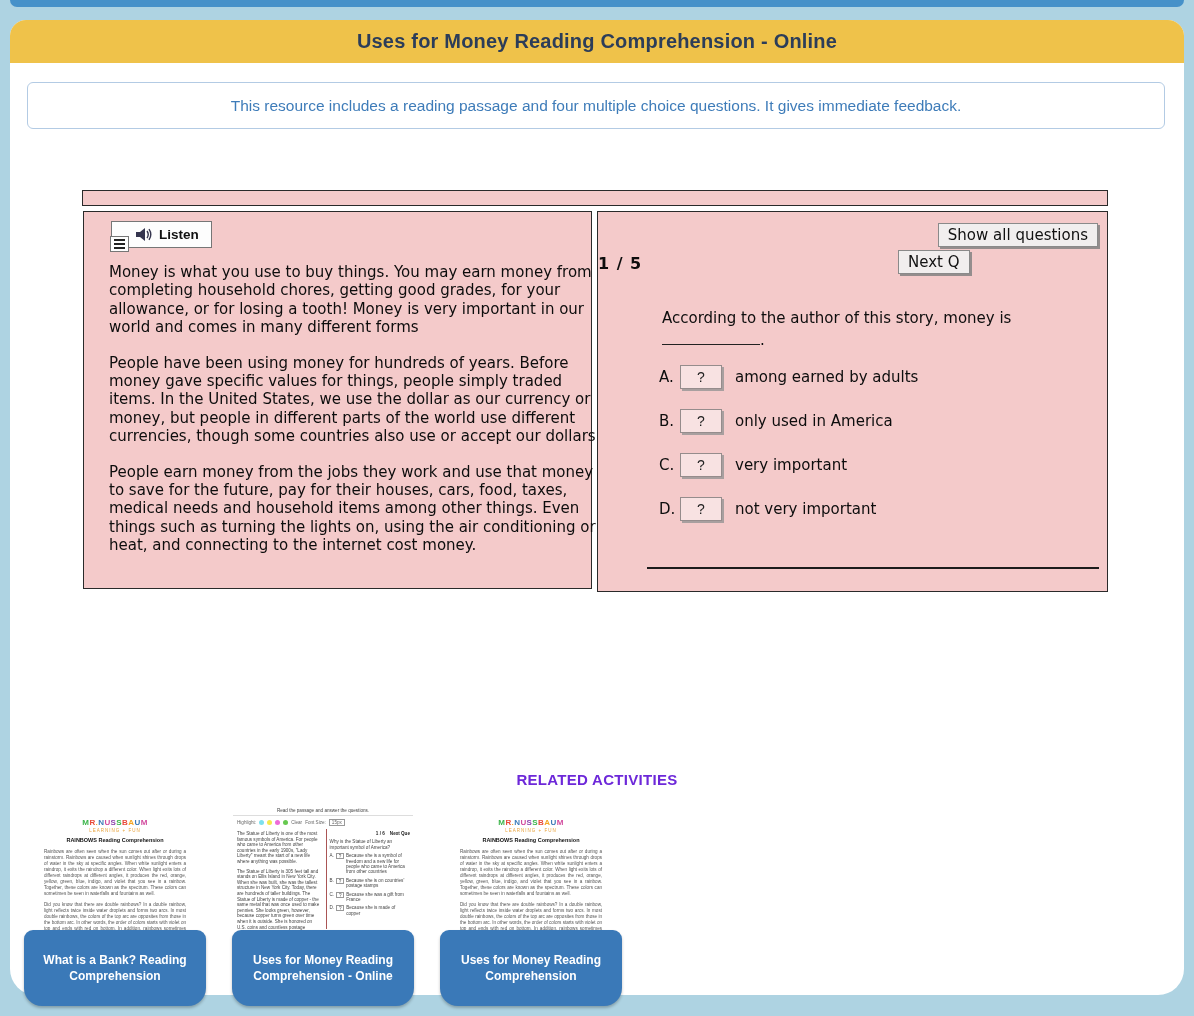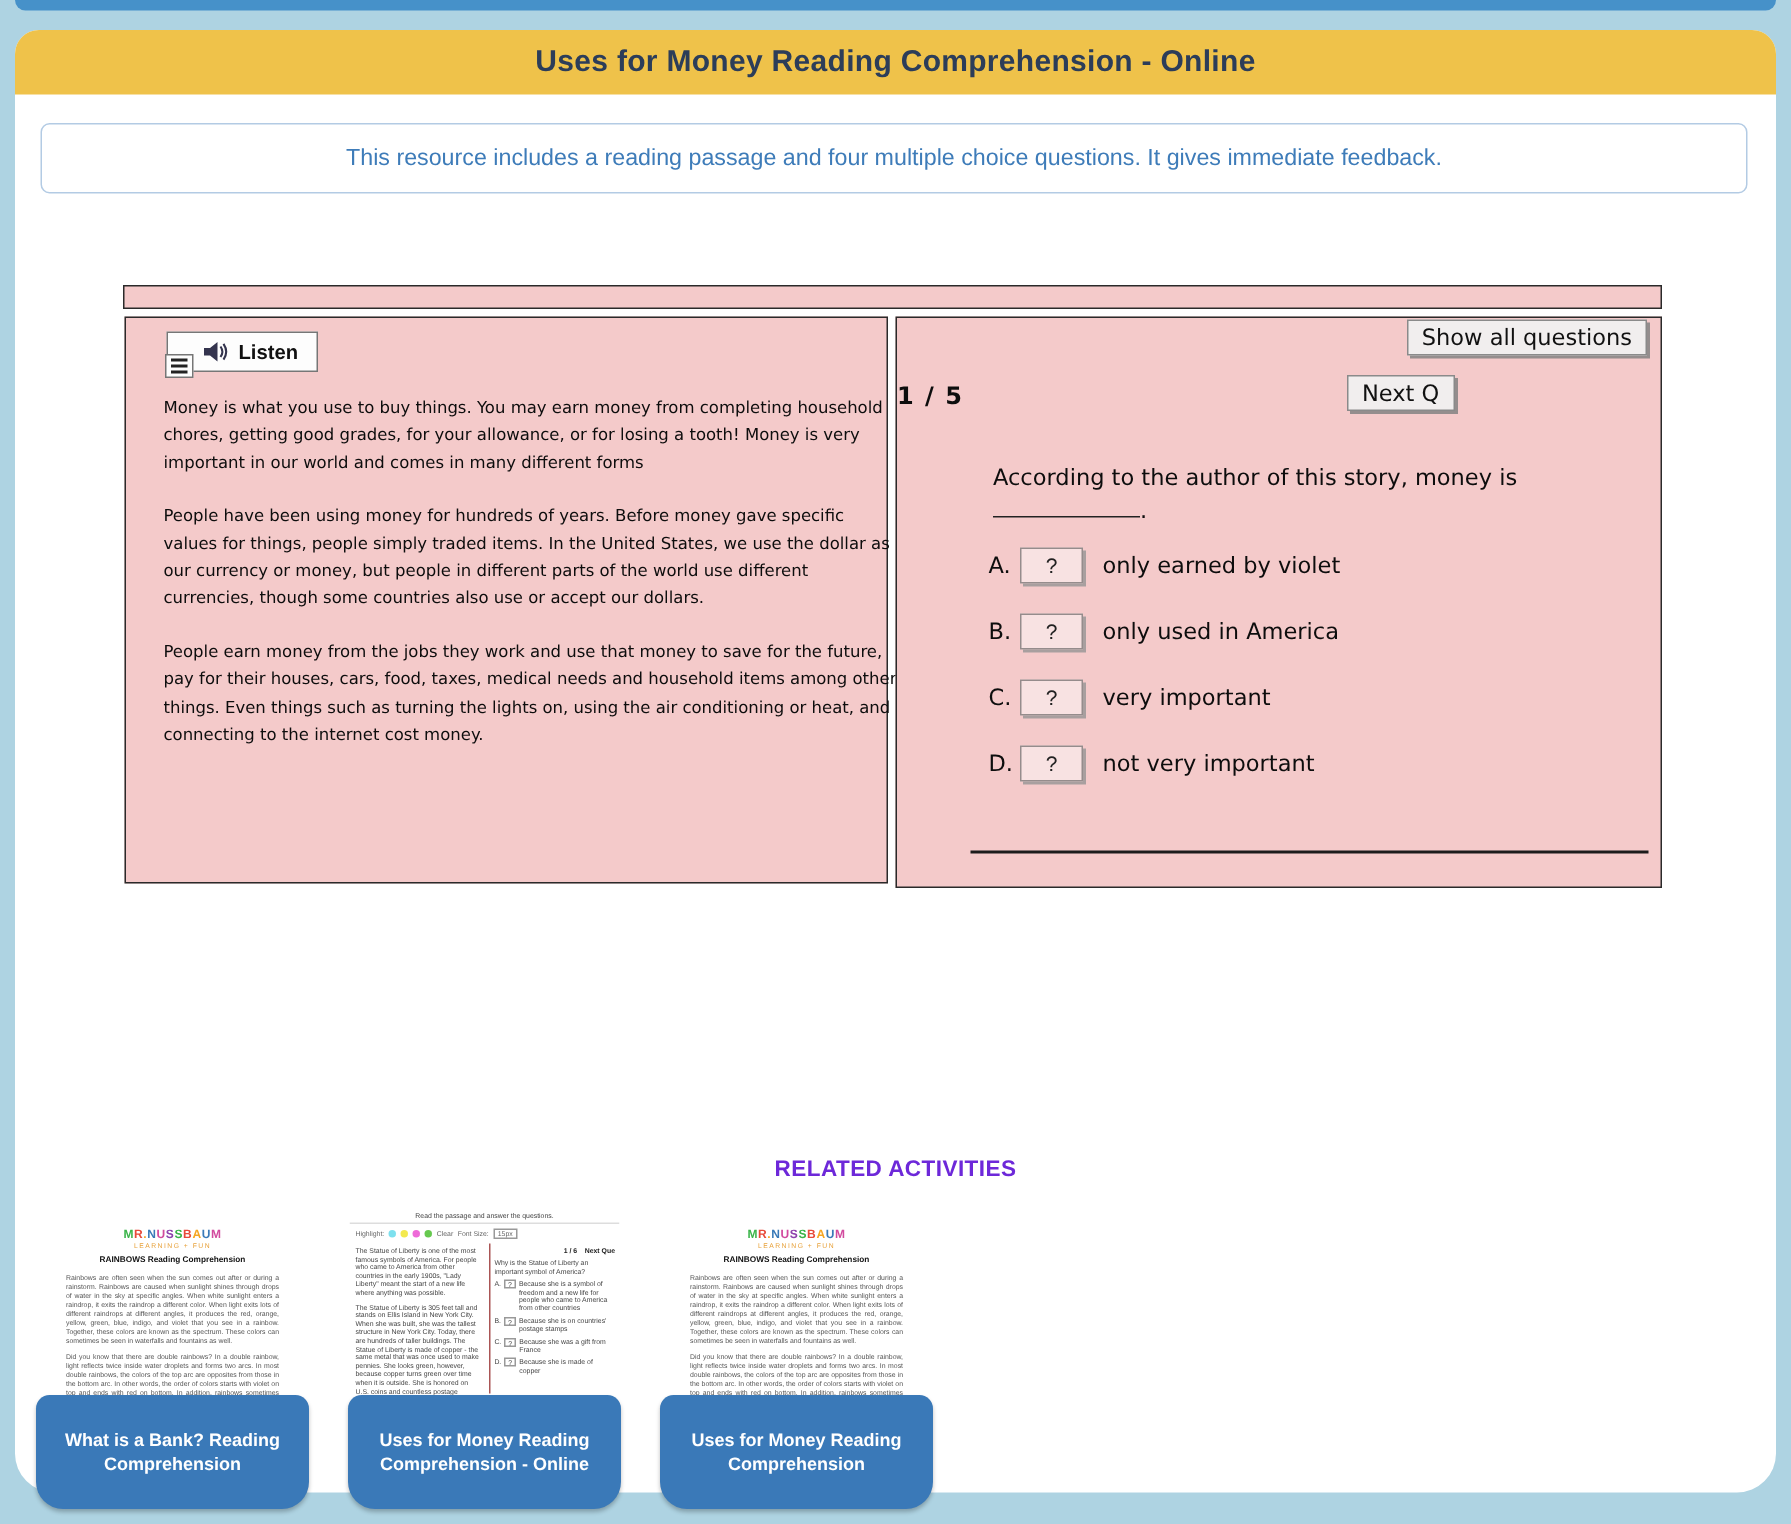--- a/index.html
+++ b/index.html
@@ -34,27 +34,27 @@
   .listen-btn { position:relative; display:inline-flex; align-items:center; gap:6px;
                 background:#fdfdfd; border:1px solid #767676; height:27px;
                 padding:0 12px 0 24px; margin-left:2px; cursor:pointer; }
   .listen-btn .label { font-size:13.5px; font-weight:bold; color:#111; }
   .menu-mini { position:absolute; left:-2px; bottom:-5px; width:19px; height:16px;
                background:#fdfdfd; border:1px solid #767676;
                display:flex; flex-direction:column; justify-content:center; gap:2px; padding:2px 3px; }
   .menu-mini i { display:block; height:2px; background:#222; }
 
   .passage { margin-top:15px; width:492px; }
-  .passage p { font-size:11px; line-height:18.4px; margin-bottom:17px; }
+  .passage p { font-size:15px; line-height:18.4px; margin-bottom:17px; }
   .passage p:last-child { margin-bottom:0; }
 
   .btn { font-family:"DejaVu Sans", sans-serif; background:#f1eeee; border:1px solid #8a8a8a;
          box-shadow:2px 2px 0 rgba(130,130,130,.85); font-size:15px; color:#111;
          padding:2px 9px; cursor:pointer; }
-  .show-all { position:absolute; top:1px; right:9px; }
+  .show-all { position:absolute; top:11px; right:9px; }
   .progress { position:absolute; top:42px; left:0; width:100%; text-align:left;
               font-size:16px; font-weight:bold; letter-spacing:1px; }
   .next-q { position:absolute; top:38px; left:300px;text-align:center; }
 
   .question { position:absolute; left:64px; top:95px; width:400px; font-size:15px; line-height:22px; }
   .blank { display:inline-block; width:98px; border-bottom:1.6px solid #222; height:14px; }
 
   .opt-row { position:absolute; left:61px; display:flex; align-items:center; }
   .opt-letter { font-size:15px; width:21px; }
   .q-btn { width:42px; height:24px; background:#f8e2e2; border:1px solid #958c8c;
@@ -144,21 +144,21 @@
     <button class="btn next-q">Next Q</button>
 
     <div class="question">
       <span>According to the author of this story, money is</span><br>
       <span class="blank"></span><span>.</span>
     </div>
 
     <div class="opt-row r1">
       <span class="opt-letter">A.</span>
       <button class="q-btn">?</button>
-      <span class="opt-text">only earned by violet</span>
+      <span class="opt-text">among earned by adults</span>
     </div>
     <div class="opt-row r2">
       <span class="opt-letter">B.</span>
       <button class="q-btn">?</button>
       <span class="opt-text">only used in America</span>
     </div>
     <div class="opt-row r3">
       <span class="opt-letter">C.</span>
       <button class="q-btn">?</button>
       <span class="opt-text">very important</span>

